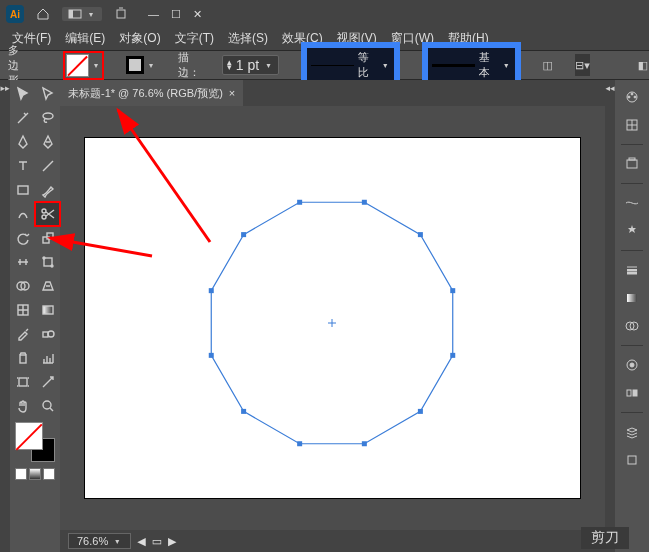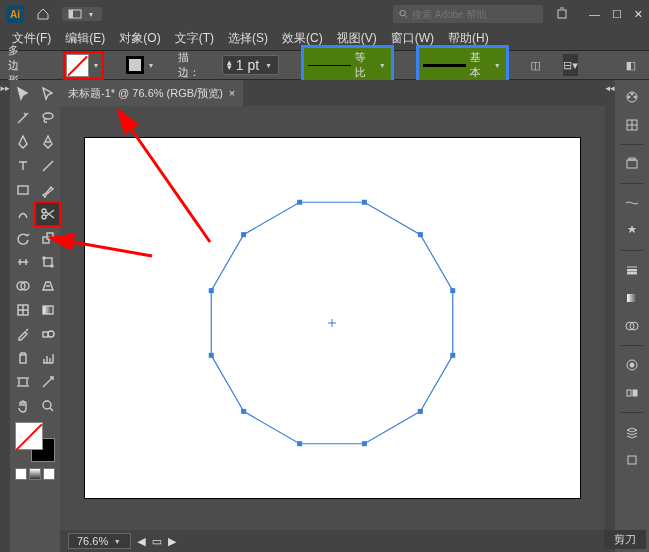--- a/index.html
+++ b/index.html
@@ -15,21 +15,21 @@
 .menu-item{padding:2px 6px;cursor:default;font-size:12px}
 .ctrlbar{height:30px;background:#535353;display:flex;align-items:center;padding:0 8px;gap:22px;border-top:1px solid #282828;border-bottom:1px solid #282828}
 .ctrl-label{font-size:11px;color:#ddd}
 .fill-swatch{width:23px;height:23px;background:#fff;position:relative;border:1px solid #888}
 .fill-swatch::after{content:'';position:absolute;width:130%;height:2px;background:red;top:50%;left:-15%;transform:rotate(-45deg)}
 .red-box{border:2px solid red;padding:1px;display:flex;align-items:center;gap:2px}
 .dd{width:10px;height:10px;display:inline-flex;align-items:center;justify-content:center;color:#ccc;font-size:8px}
 .stroke-swatch{width:18px;height:18px;border:3px solid #000;background:#ccc}
 .pt-input{display:flex;align-items:center;gap:2px;background:#3a3a3a;padding:1px 4px;border:1px solid #666;border-radius:2px}
 .pt-input input{width:28px;background:transparent;border:none;outline:none;color:#ddd;text-align:center;font-size:14px}
-.prof-btn{display:flex;align-items:center;gap:4px;background:#4d7c0f;padding:2px 4px;border:3px solid #3b82f6}
+.prof-btn{display:flex;align-items:center;gap:4px;background:#0f172a;padding:2px 4px;border:6px solid #3b82f6}
 .prof-line{width:50px;height:1px;background:#ddd;border-top:1px solid #000}
 .icon-btn{width:22px;height:22px;display:flex;align-items:center;justify-content:center;color:#ccc;cursor:default}
 .icon-btn.dark{background:#383838}
 .main{display:flex;height:472px}
 .left-gutter{width:10px;background:#434343;display:flex;flex-direction:column;align-items:center;padding-top:3px}
 .collapse-arrow{color:#ccc;font-size:9px}
 .toolbox{width:50px;background:#535353;display:flex;flex-direction:column;padding-top:2px}
 .tool-row{display:flex;height:24px}
 .tool{width:25px;height:24px;display:flex;align-items:center;justify-content:center;color:#ccc;cursor:default;position:relative}
 .tool.sel{background:#383838;outline:2px solid red;outline-offset:-1px;z-index:2}
@@ -47,46 +47,39 @@
 .artboard{width:495px;height:360px;background:#fff;position:relative;box-shadow:0 0 0 1px #000}
 .polygon-svg{position:absolute;top:0;left:0}
 .statusbar{height:22px;background:#434343;display:flex;align-items:center;padding:0 8px;gap:6px}
 .zoom-sel{background:#3a3a3a;border:1px solid #666;padding:1px 8px;display:flex;align-items:center;gap:4px}
 .right-gutter{width:10px;background:#434343;display:flex;flex-direction:column;align-items:center;padding-top:3px}
 .panel-dock{width:34px;background:#535353;display:flex;flex-direction:column;align-items:center;padding-top:6px;gap:6px}
 .panel-icon{width:22px;height:22px;display:flex;align-items:center;justify-content:center;color:#ccc;cursor:default}
 .panel-sep{width:22px;height:1px;background:#3a3a3a;margin:2px 0}
 .arrow-anno{position:absolute;pointer-events:none;z-index:50}
 .divider{width:1px;height:20px;background:#3a3a3a;margin:0 2px}
-.tool-status{position:absolute;bottom:3px;right:3px;background:#3a3a3a;padding:2px 10px;font-size:11px}
+.tool-status{position:absolute;bottom:3px;right:20px;background:#3a3a3a;padding:2px 10px;font-size:14px}
 </style>
 </head>
 <body>
 
 <div class="titlebar">
   <div class="ai-logo">Ai</div>
   <div class="home-btn">
       <svg width="14" height="14" viewBox="0 0 14 14" stroke="#ccc" fill="none">
         <path d="M2 7l5-5 5 5v5H2z"></path>
       </svg>
     </div>
   <div class="layout-btn">
       <svg width="14" height="10" viewBox="0 0 14 10" fill="#ccc">
         <rect x="1" y="1" width="12" height="8" stroke="#ccc" fill="none"></rect>
         <rect x="1" y="1" width="4" height="8" fill="#ccc"></rect>
       </svg>
       <span class="dd">▾</span>
     </div>
-  <div class="search-box">
-    <svg width="10" height="10" viewBox="0 0 10 10" stroke="#aaa" fill="none">
-        <circle cx="4" cy="4" r="3"></circle>
-        <line x1="6.5" y1="6.5" x2="9" y2="9"></line>
-      </svg>
-    <input placeholder="搜索 Adobe 帮助" style="">
-  </div>
   <div class="icon-btn">
       <svg width="14" height="14" viewBox="0 0 14 14" stroke="#ccc" fill="none">
         <rect x="3" y="3" width="8" height="8"></rect>
         <line x1="5" y1="1" x2="9" y2="1"></line>
       </svg>
     </div>
   <div class="win-btns">
     <span>—</span>
     <span>☐</span>
     <span>✕</span>

